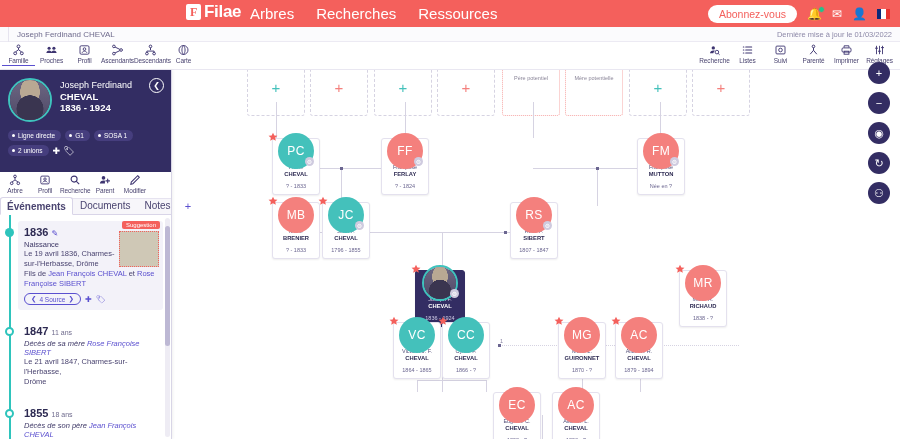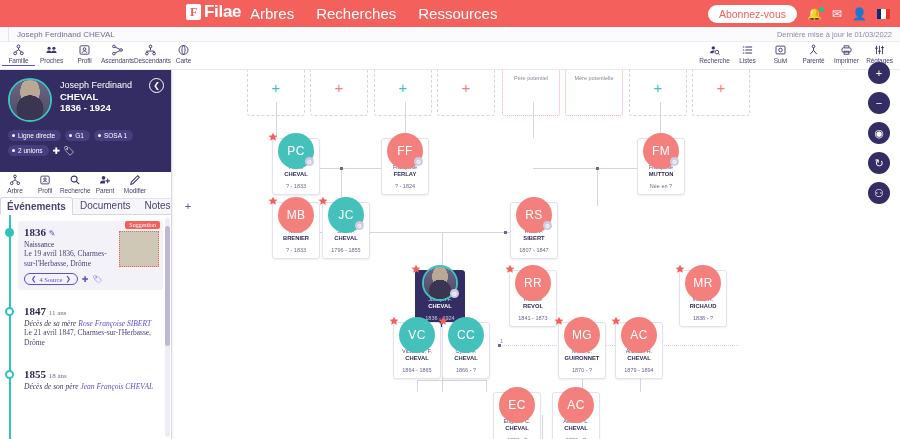--- a/index.html
+++ b/index.html
@@ -122,21 +122,21 @@
 
   .tabs { display:flex; align-items:flex-end; height:16px;
           border-bottom:1px solid #d9d5e8; background:#f7f6fa; }
   .tab { font-size:10px; padding:3px 6px 2px 6px; color:#4a4470;
          border:1px solid transparent; }
   .tab.active { background:#fff; border:1px solid #d9d5e8; border-bottom:1px solid #fff;
                 font-weight:bold; margin-bottom:-1px; border-radius:3px 3px 0 0; }
   .tab.plus { color:#5a4fcf; font-size:11px; padding:0 6px 1px 6px; }
 
   .timeline { position:absolute; left:0; right:0; top:145px; bottom:0;
-              overflow:hidden; background:#fff;font-family:Liberation Serif, serif; }
+              overflow:hidden; background:#fff; }
   .tl-inner { position:relative; padding:6px 8px 6px 18px; }
   .tl-line { position:absolute; left:9px; top:0; bottom:-100px;
              width:2px; background:#2ec4bc; }
   .event { position:relative; margin-bottom:10px; padding:5px 4px 5px 6px; }
   .event.hl { background:#f3f2f9; border-radius:3px; }
   .dot { position:absolute; left:-13px; top:7px; width:9px; height:9px;
          border-radius:50%; background:#2ec4bc; }
   .dot.hollow { background:#fff; border:2px solid #2ec4bc; }
   .ev-year { font-size:11px; font-weight:bold; color:#2d2a52; }
   .ev-age { font-size:7px; color:#6f6b8d; font-weight:normal; }
@@ -516,33 +516,20 @@
       <span class="nm">
         <span>Joseph F.</span>
         <b>CHEVAL</b>
       </span>
       <span class="dt">1836 - 1924</span>
     </div>
 
     <span class="unum" style="left:348px;top:268px;">1</span>
     <span class="unum" style="left:481px;top:268px;">2</span>
 
-    <div class="node f" style="left:357px;top:200px;">
-      <span class="medal">
-        <svg width="12" height="12" viewBox="0 0 14 14">
-            <path d="M7 .8 8.6 4l3.6.4-2.7 2.4.8 3.5L7 8.6 3.7 10.3l.8-3.5L1.8 4.4 5.4 4z" fill="#f4605c"></path>
-          </svg>
-      </span>
-      <span class="circ">RR</span>
-      <span class="nm">
-        <span>Rosalie</span>
-        <b>REVOL</b>
-      </span>
-      <span class="dt">1841 - 1873</span>
-    </div>
 
     <div class="node f" style="left:499px;top:200px;margin-left:28px;">
       <span class="medal">
         <svg width="12" height="12" viewBox="0 0 14 14">
             <path d="M7 .8 8.6 4l3.6.4-2.7 2.4.8 3.5L7 8.6 3.7 10.3l.8-3.5L1.8 4.4 5.4 4z" fill="#f4605c"></path>
           </svg>
       </span>
       <span class="circ">MR</span>
       <span class="nm">
         <span>Marie R.</span>
@@ -734,20 +721,23 @@
 
         <div class="event hl">
           <span class="dot"></span>
           <span class="sugg">Suggestion</span>
           <span class="thumb"></span>
           <div><span class="ev-year">1836</span>
                <span class="ev-pencil">✎</span></div>
           <div class="ev-type">Naissance</div>
           <div class="ev-txt">Le 19 avril 1836, Charmes-</div>
           <div class="ev-txt">sur-l'Herbasse, Drôme</div>
+          <div class="ev-txt">
+            <span>Fils de </span><span class="lk">Jean François CHEVAL</span><span> et </span><span class="lk">Rose Françoise SIBERT</span>
+          </div>
           <div class="src-row">
             <span class="src-pill">❮<span>4 Source</span>❯</span>
             <span style="color:#5a4fcf;font-size:8px;">✚</span>
             <span style="color:#5a4fcf;font-size:8px;">🏷</span>
           </div>
         </div>
 
         <div class="event">
           <span class="dot hollow"></span>
           <div><span class="ev-year">1847</span>

